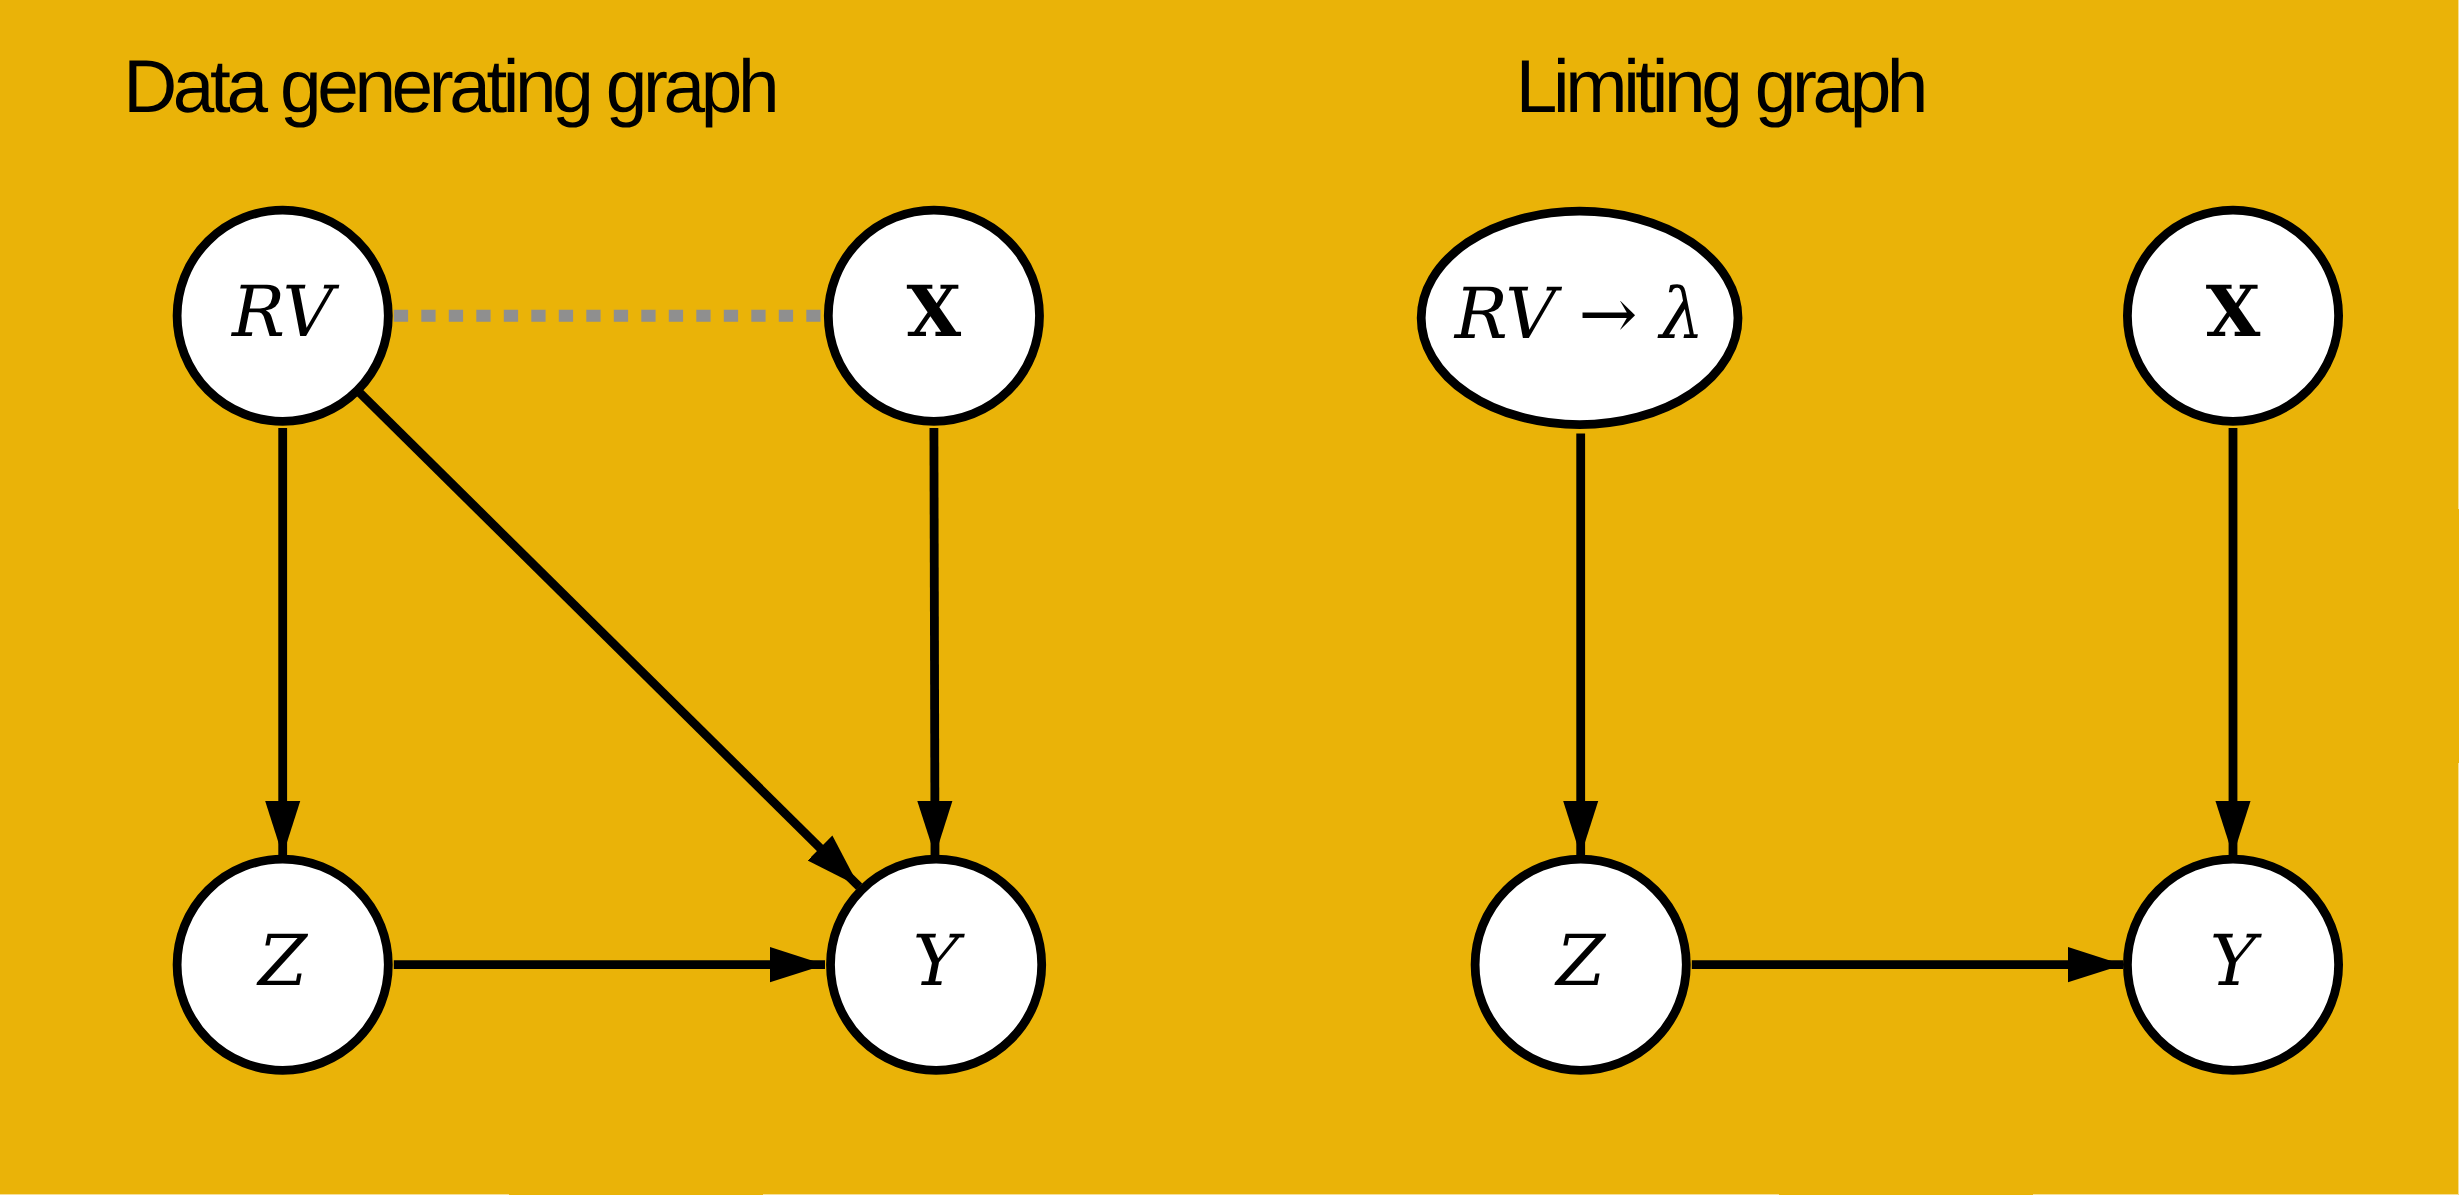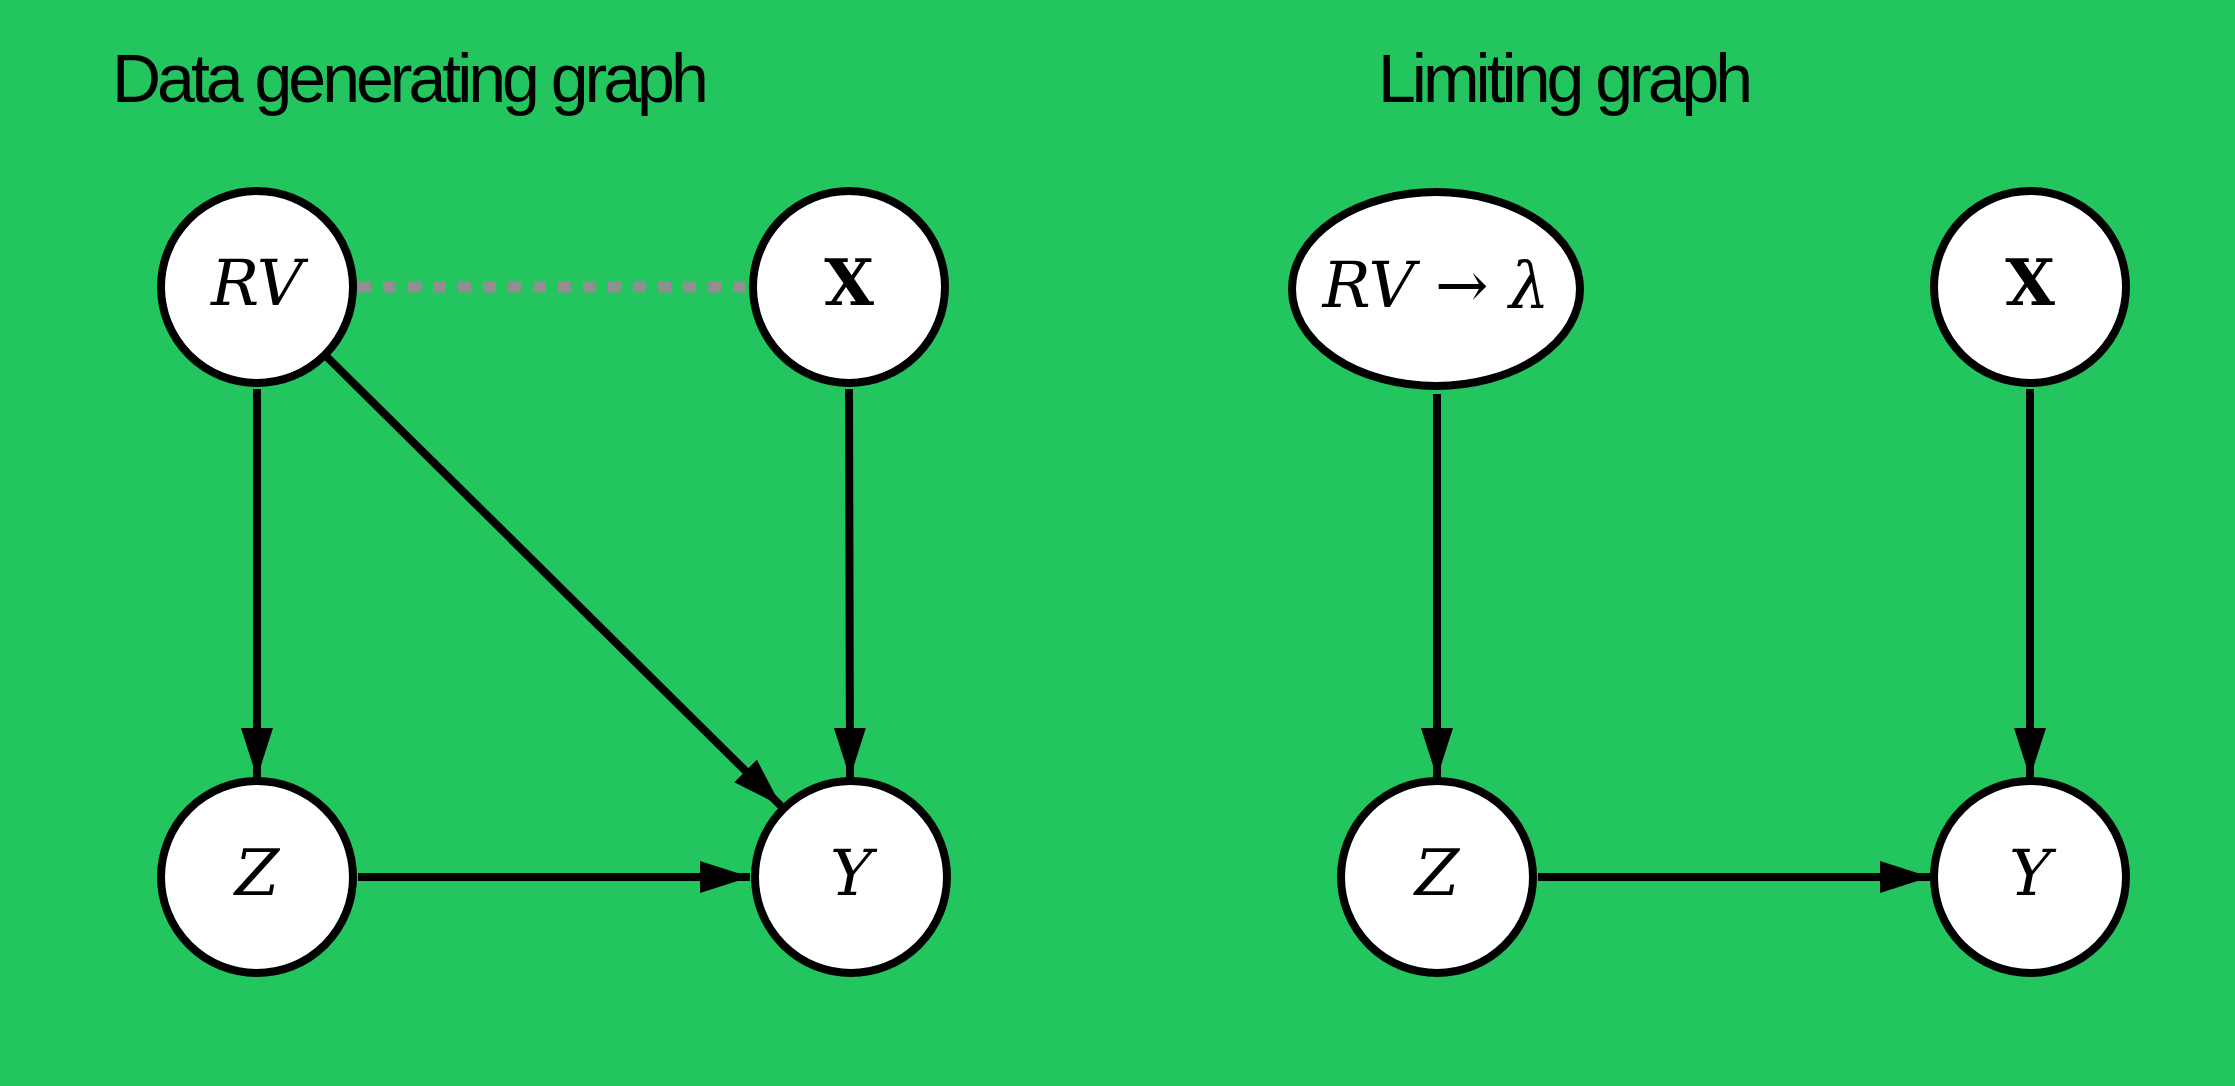--- a/index.html
+++ b/index.html
@@ -4,21 +4,21 @@
 <style>
   html, body {
     margin: 0;
     padding: 0;
     background: #ffffff;
   }
   .canvas-wrap {
     position: relative;
     width: 2235px;
     height: 1086px;
-    background: #22c55e;
+    background: #eab308;
     overflow: hidden;
   }
   svg { display: block; }
 
   .graph-title {
     font-family: "Liberation Sans", sans-serif;
     font-size: 68px;
     font-weight: 400;
     letter-spacing: -4px;
     fill: #000000;

